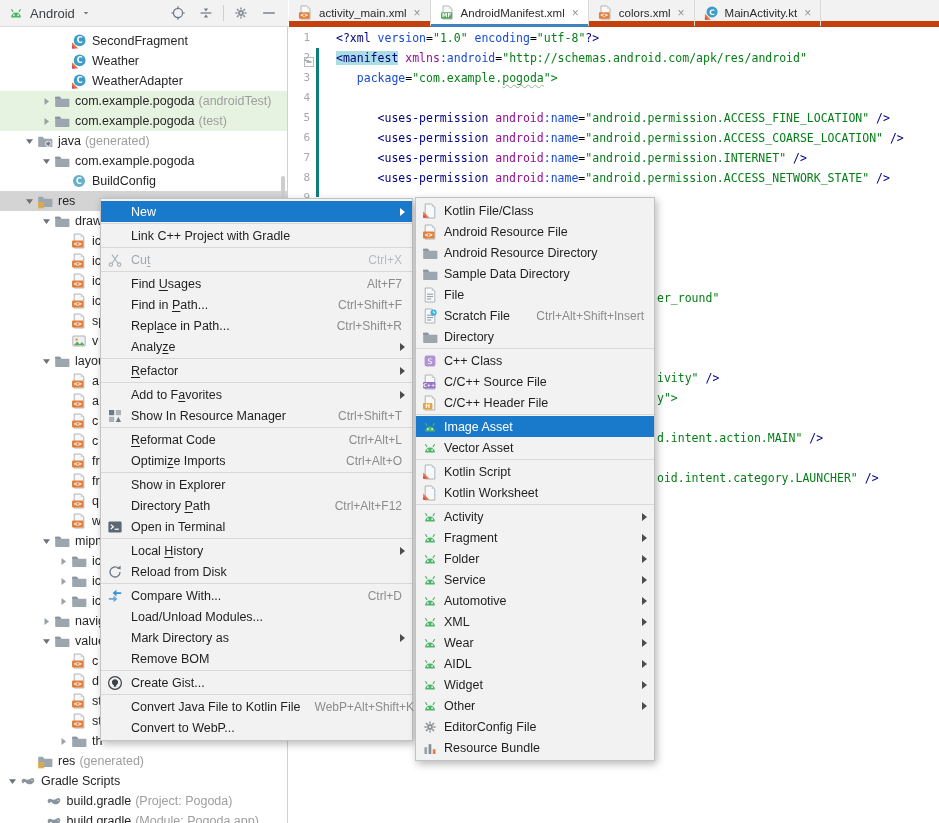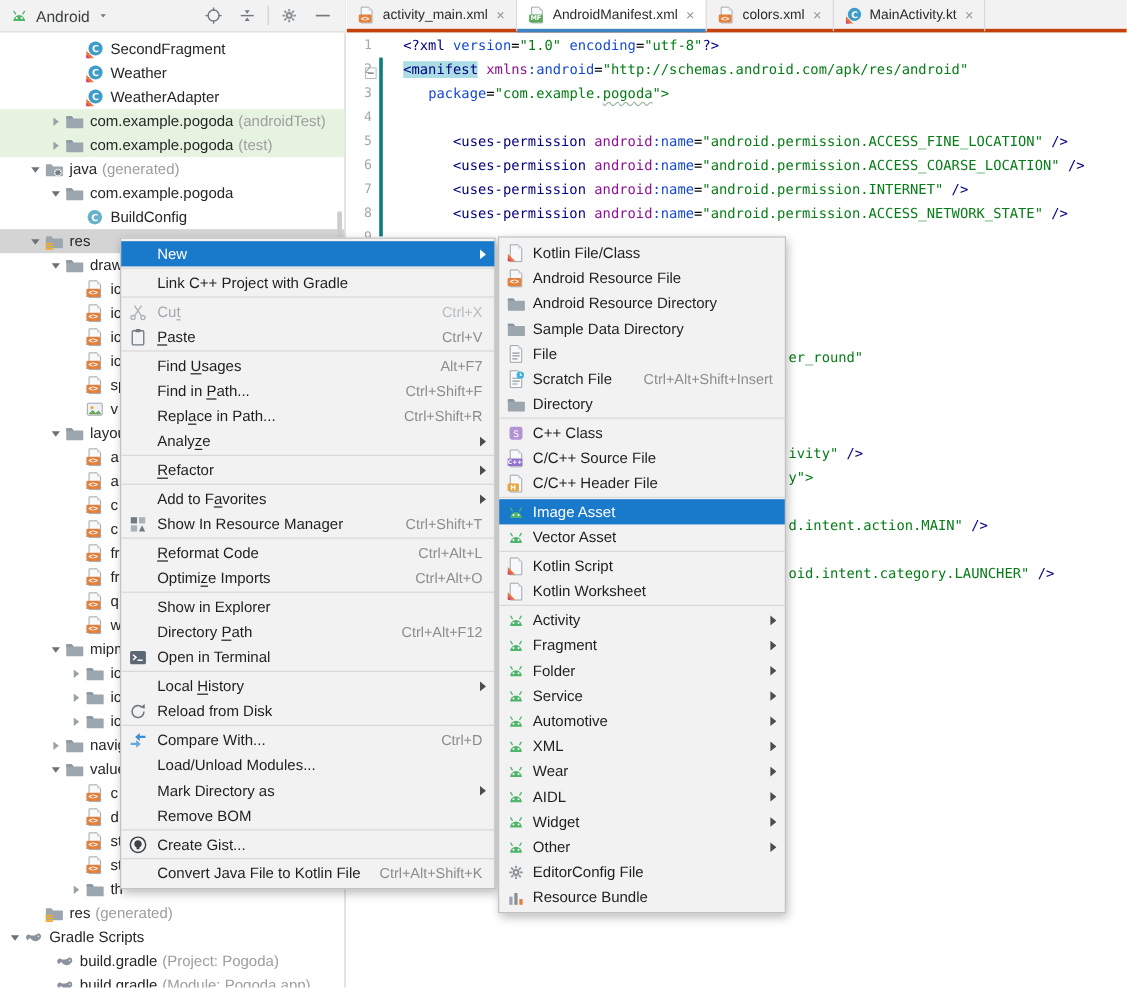--- a/index.html
+++ b/index.html
@@ -24,21 +24,21 @@
   .tr-ind{flex:none;height:1px;}
   .tr-arrow{flex:none;width:16px;height:20px;display:flex;align-items:center;justify-content:center;}
   .tr-arrow svg{width:11px;height:11px;}
   .tr-icon{flex:none;width:16px;height:16px;margin-right:5px;}
   .tr-icon svg{width:16px;height:16px;}
   .tr-suffix{color:#9e9e9e;margin-left:4px;}
   .tree-scroll-thumb{position:absolute;right:2px;top:176px;width:4px;height:28px;background:#cdcdcd;border-radius:2px;}
   
   .editor-area{position:absolute;left:289px;top:0;width:650px;height:823px;background:#fff;}
   .tab-bar{position:absolute;left:0;top:0;width:650px;height:27px;background:#f2f2f2;
-           border-bottom:3px solid #c2410c;display:flex;box-sizing:border-box;}
+           border-bottom:6px solid #c2410c;display:flex;box-sizing:border-box;}
   .tab{display:flex;align-items:center;gap:5px;padding:0 9px;font-size:11.5px;color:#2b2b2b;
        border-right:1px solid #d9d9d9;position:relative;height:26px;}
   .tab .icon16 svg{width:15px;height:15px;}
   .tab.active{background:#fff;}
   .tab.active::after{content:"";position:absolute;left:0;right:0;bottom:-1px;height:3px;background:#4083c3;}
   .tab-close{color:#8e959b;font-size:12px;margin-left:2px;line-height:1;}
   .gutter-num{position:absolute;left:0;width:21px;text-align:right;
               font:11px "DejaVu Sans Mono",monospace;color:#a8a8a8;height:20px;line-height:20px;}
   .vcs-bar{position:absolute;left:27px;top:48px;width:3px;height:149px;background:#0d7d7d;}
   .fold-icon{position:absolute;left:15px;top:53px;width:10px;height:10px;}
@@ -710,28 +710,20 @@
     <div class="menu-sep"></div>
     <div class="menu-item disabled">
       <span class="mi-icon"><svg viewBox="0 0 16 16" fill="none" stroke="#aab1b7" stroke-width="1.1">
           <circle cx="3.9" cy="12.6" r="1.7"></circle>
           <circle cx="12.1" cy="12.6" r="1.7"></circle>
           <path d="M5.1 11.3 11 2.6M10.9 11.3 5 2.6"></path>
         </svg></span>
       <span class="mi-label">Cu<u>t</u></span>
       <span class="mi-shortcut">Ctrl+X</span>
     </div>
-    <div class="menu-item">
-      <span class="mi-icon"><svg viewBox="0 0 16 16" fill="none" stroke="#707a83" stroke-width="1.1">
-          <rect x="3.2" y="2.6" width="9.6" height="11.8" rx="1"></rect>
-          <rect x="6" y="1.2" width="4" height="2.6" rx=".6" fill="#707a83" stroke="none"></rect>
-        </svg></span>
-      <span class="mi-label"><u>P</u>aste</span>
-      <span class="mi-shortcut">Ctrl+V</span>
-    </div>
     <div class="menu-sep"></div>
     <div class="menu-item">
       <span class="mi-label">Find <u>U</u>sages</span>
       <span class="mi-shortcut">Alt+F7</span>
     </div>
     <div class="menu-item">
       <span class="mi-label">Find in <u>P</u>ath...</span>
       <span class="mi-shortcut">Ctrl+Shift+F</span>
     </div>
     <div class="menu-item">
@@ -822,21 +814,24 @@
     <div class="menu-item">
       <span class="mi-icon"><svg viewBox="0 0 16 16">
           <circle cx="8" cy="8" r="6.4" fill="none" stroke="#3b4248" stroke-width="1.2"></circle>
           <path d="M8 4.3c-1.9 0-3.1 1.4-3.1 3 0 2.2 1.9 2.8 1.9 2.8v1.6h2.4v-1.6s1.9-.6 1.9-2.8c0-1.6-1.2-3-3.1-3z" fill="#3b4248"></path>
         </svg></span>
       <span class="mi-label">Create Gist...</span>
     </div>
     <div class="menu-sep"></div>
     <div class="menu-item">
       <span class="mi-label">Convert Java File to Kotlin File</span>
-      <span class="mi-shortcut">Ctrl+Alt+Shift+K</span>
+      <span class="mi-shortcut">WebP+Alt+Shift+K</span>
+    </div>
+    <div class="menu-item">
+      <span class="mi-label">Convert to WebP...</span>
     </div>
   </div>
 <div id="new-submenu" class="menu">
     <div class="menu-item">
       <span class="mi-icon"><svg viewBox="0 0 16 16">
           <path d="M3.2 1h6.6l3 3v11H3.2z" fill="#f7f8f9" stroke="#9aa3ab" stroke-width=".8"></path>
           <path d="M9.8 1l3 3h-3z" fill="#cdd4d9"></path>
           <polygon points="1.2,14.8 1.2,8.6 7.4,14.8" fill="#e9733d"></polygon>
           <polygon points="1.2,14.8 1.2,11.7 4.3,14.8" fill="#cf3e76"></polygon>
         </svg></span>

